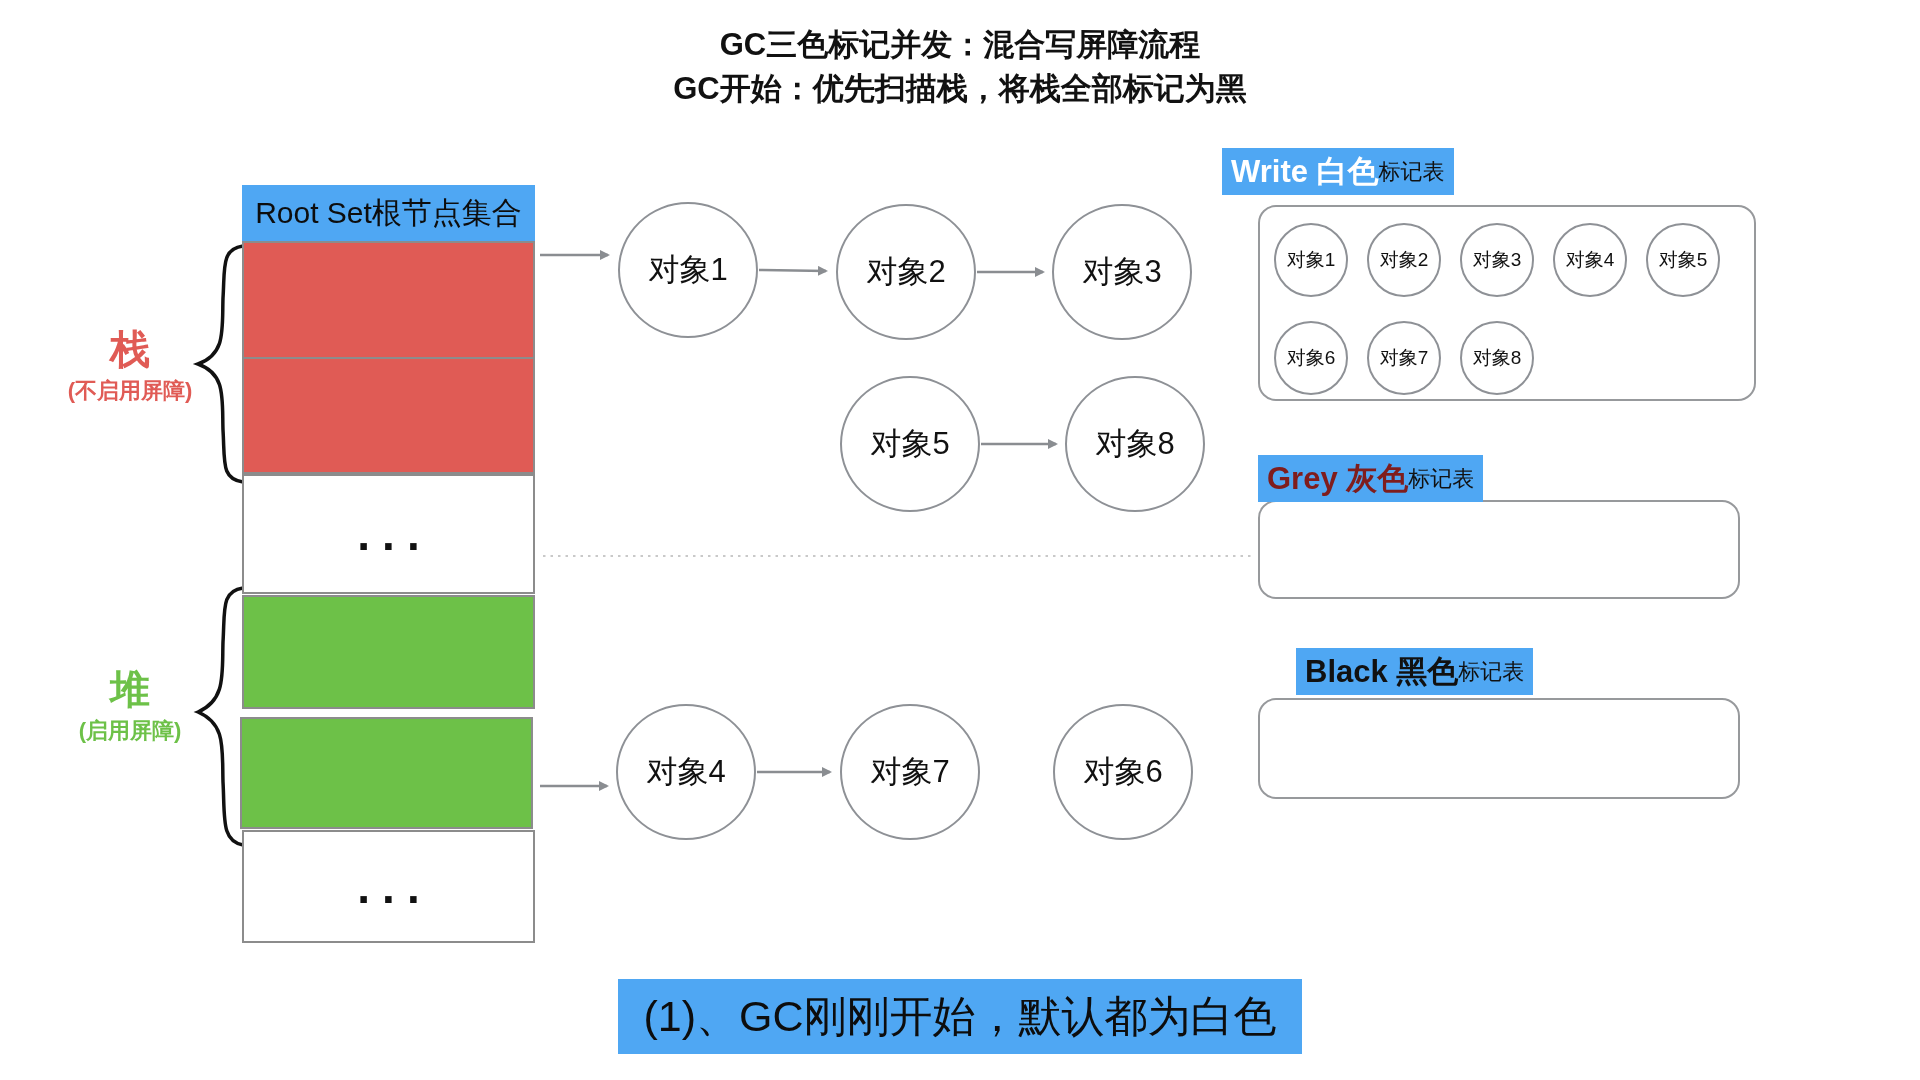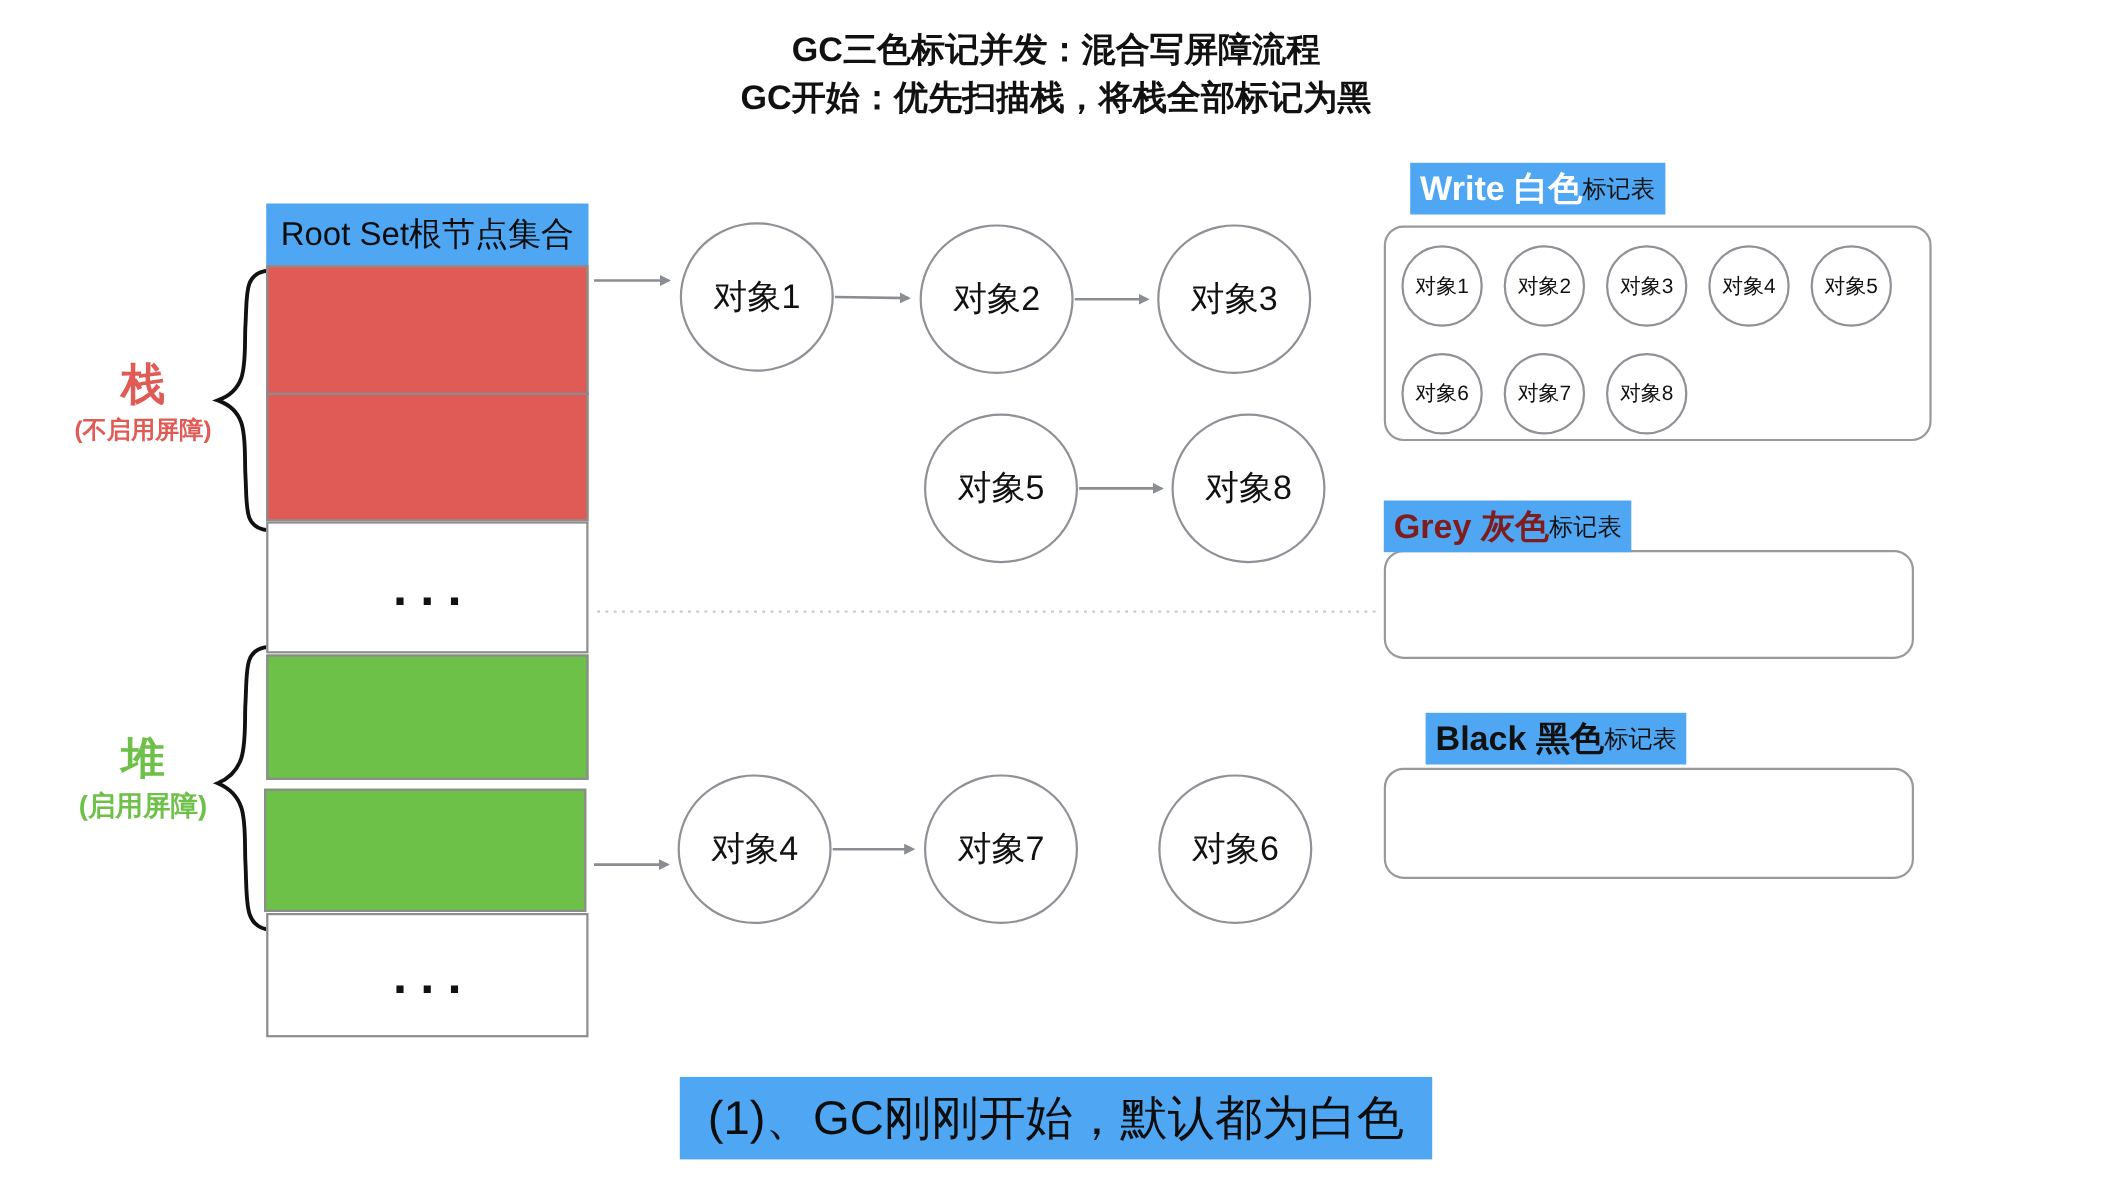--- a/index.html
+++ b/index.html
@@ -27,34 +27,34 @@
   #blk-green2{left:240px;top:717px;width:293px;height:112px;background:#6dc148;}
   #blk-white2{left:242px;top:830px;width:293px;height:113px;background:#fff;}
   .dots{display:flex;align-items:center;justify-content:center;
     font-weight:bold;font-size:46px;letter-spacing:12px;color:#111;padding-left:12px;}
 
   
   .brace-label{width:170px;text-align:center;font-weight:bold;}
   #stack-label{left:45px;top:322px;font-size:40px;color:#e05b55;}
   #stack-note{left:45px;top:376px;font-size:22px;color:#e05b55;}
   #heap-label{left:45px;top:662px;font-size:40px;color:#6dc148;}
-  #heap-note{left:45px;top:716px;font-size:25px;color:#6dc148;}
+  #heap-note{left:45px;top:716px;font-size:22px;color:#6dc148;}
   .brace-label, .brace-note{position:absolute;}
 
   
   .node{position:absolute;width:140px;height:136px;border:2.5px solid #8e9196;border-radius:50%;
     background:#fff;display:flex;align-items:center;justify-content:center;
     font-size:31px;color:#111;box-sizing:border-box;}
 
   
   .mark-header{position:absolute;height:47px;display:inline-flex;align-items:center;
     background:#4fa7f3;padding:0 9px;white-space:nowrap;z-index:2;}
   .mark-header .hl{font-weight:bold;font-size:31px;}
   .mark-header .sfx{font-weight:normal;font-size:22px;color:#111;}
-  #white-header{left:1282px;top:148px;text-align:right;}
+  #white-header{left:1222px;top:148px;text-align:right;}
   #white-header .hl{color:#ffffff;}
   #grey-header{left:1258px;top:455px;}
   #grey-header .hl{color:#7f1d1d;}
   #black-header{left:1258px;top:648px;margin-left:38px;}
   #black-header .hl{color:#111111;}
 
   .mark-box{position:absolute;box-sizing:border-box;border:2px solid #97999c;border-radius:18px;background:#fff;}
   #white-box{left:1258px;top:205px;width:498px;height:196px;
     display:flex;flex-wrap:wrap;align-content:flex-start;gap:24px 19px;padding:16px 14px;}
   #grey-box{left:1258px;top:500px;width:482px;height:99px;}

